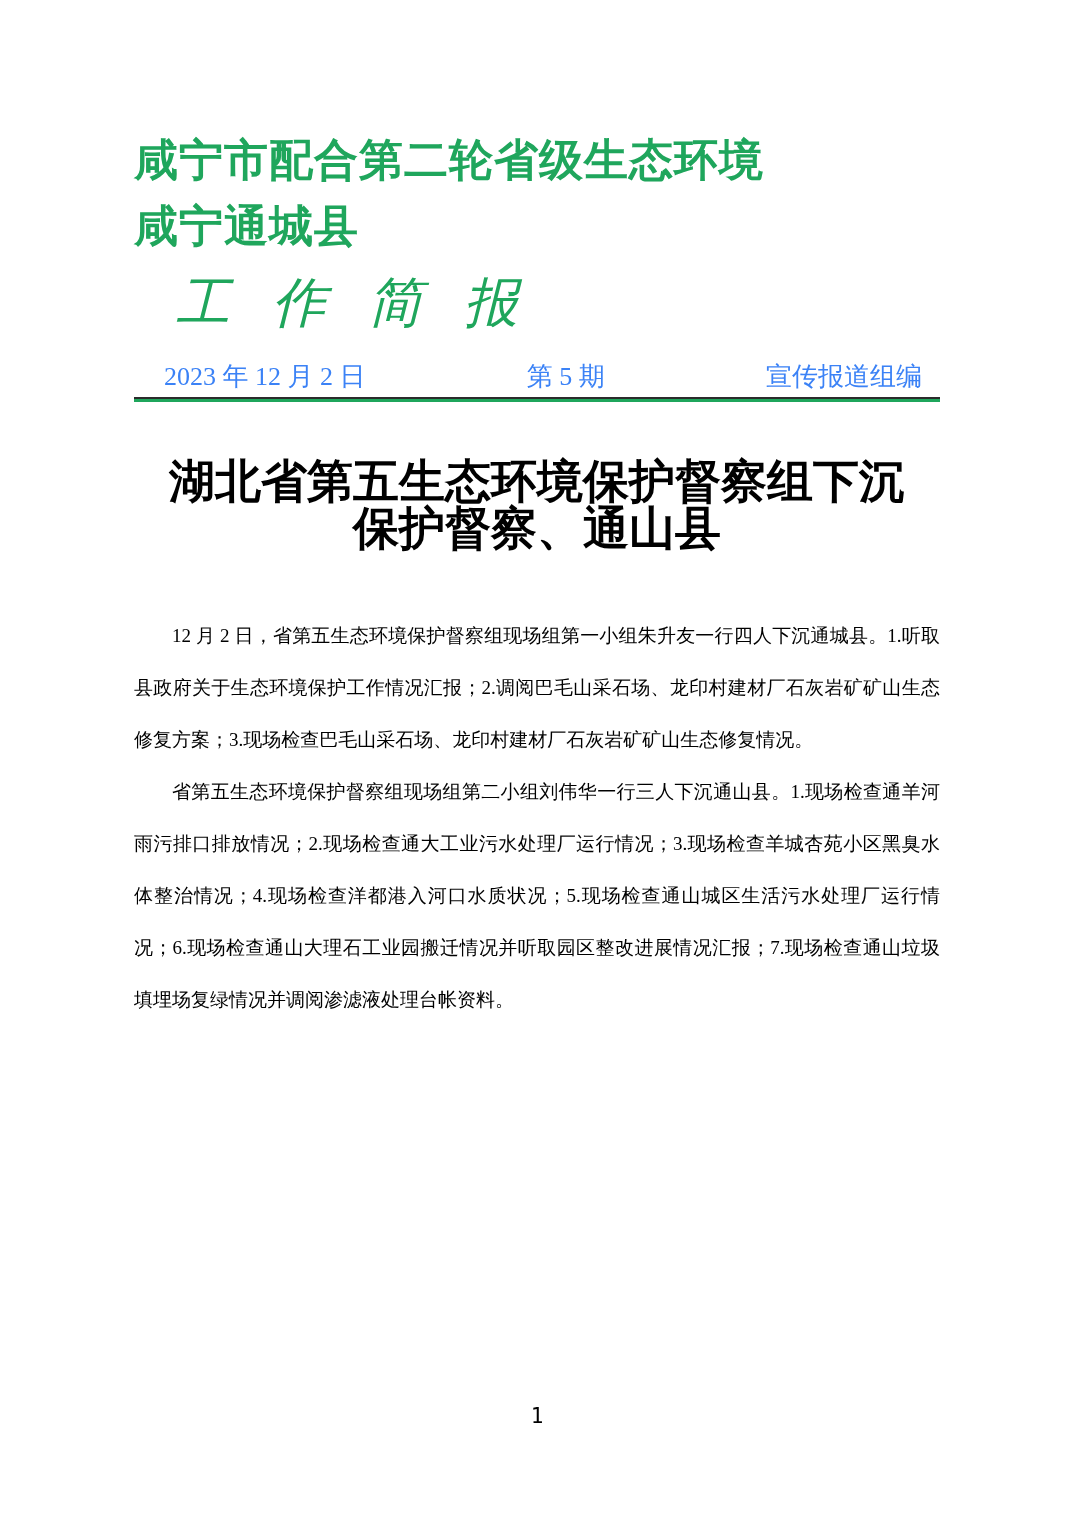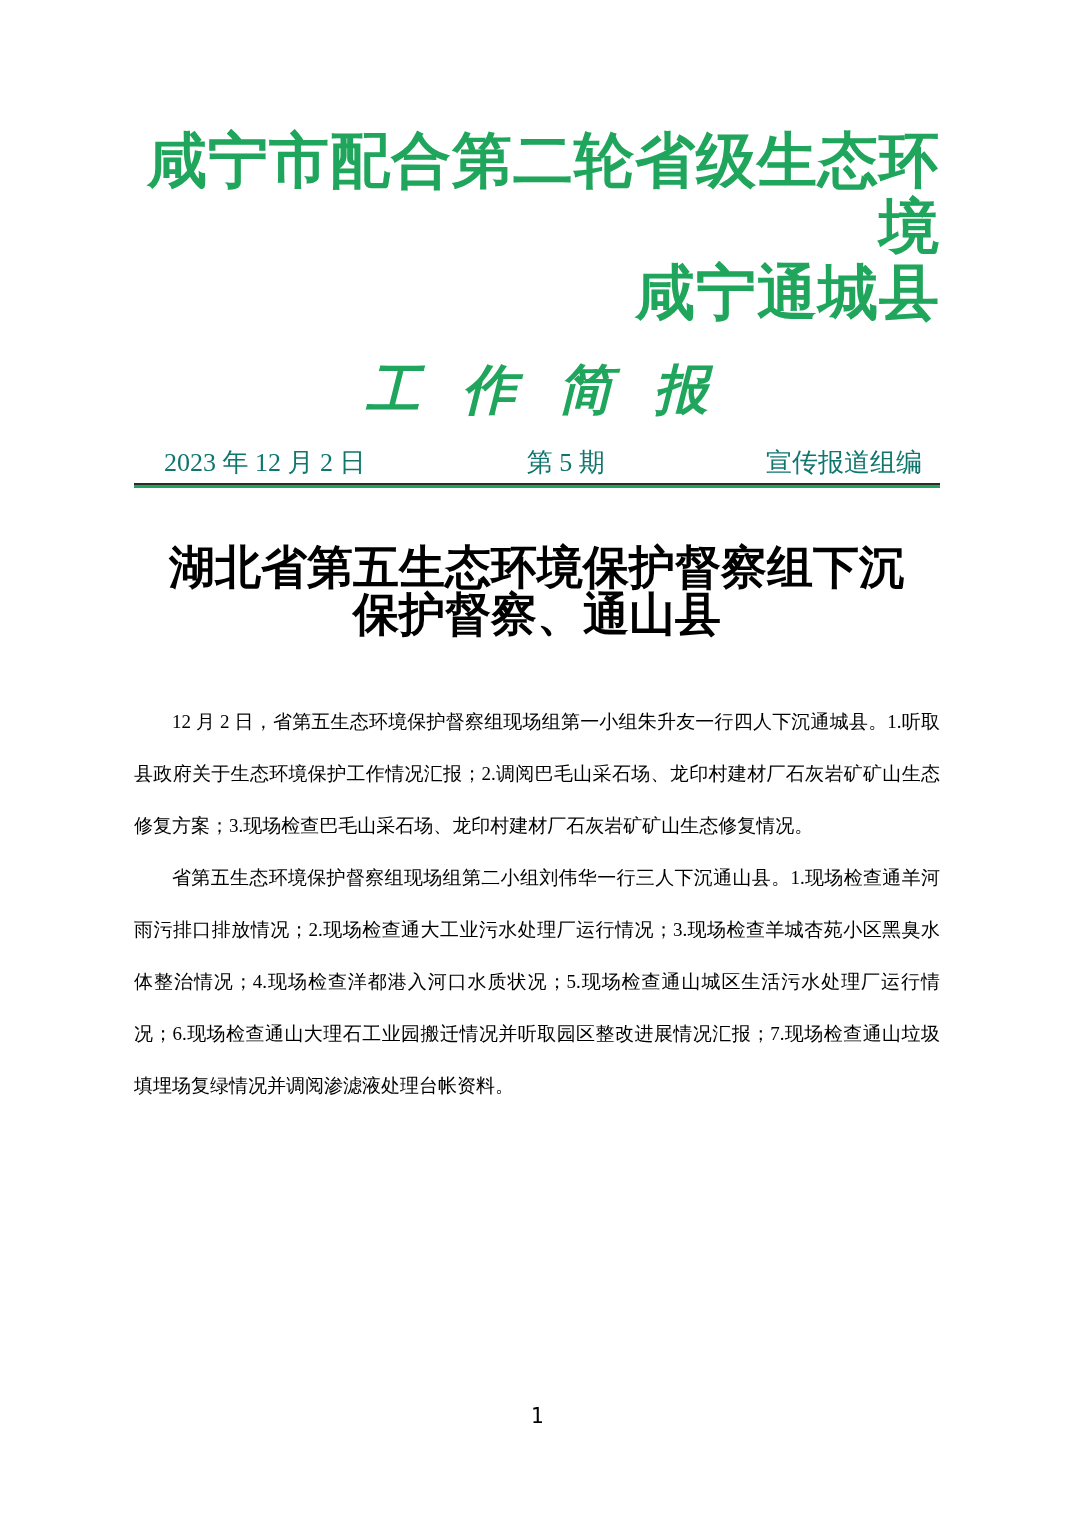--- a/index.html
+++ b/index.html
@@ -15,48 +15,47 @@
     color: var(--ink);
     overflow: hidden;
   }
   .content {
     width: 806px;
     margin: 0 auto;
     padding-top: 128px;
   }
   .masthead-title {
     color: var(--accent);
-    font-size: 60px;
+    font-size: 44px;
     line-height: 66px;
-    text-align: right;
+    text-align: left;
     font-weight: 600;
     letter-spacing: 1px;
     font-family: Liberation Serif, serif;
   }
   .script-title {
-    margin-top: 32px;
+    margin-top: 12px;
     color: var(--accent);
     font-size: 54px;
     line-height: 62px;
-    text-align: center;
-    font-weight: bold;
+    font-weight: normal;
     font-style: italic;
     letter-spacing: 42px;
     padding-left: 42px; 
     font-family: "DejaVu Serif", "Liberation Serif", serif;
   }
   .issue-row {
     display: flex;
     justify-content: space-between;
     align-items: flex-start;
     margin-top: 28px;
     padding: 0 18px 0 30px;
     font-size: 26px;
     line-height: 30px;
-    color: #0f766e;
+    color: #3b82f6;
   }
   .header-rule {
     margin-top: 5px;
     height: 5px;
     background: var(--accent);
     border-top: 2px solid #2b2b2b;
   }
   .article-heading {
     margin-top: 56px;
     font-size: 46px;

